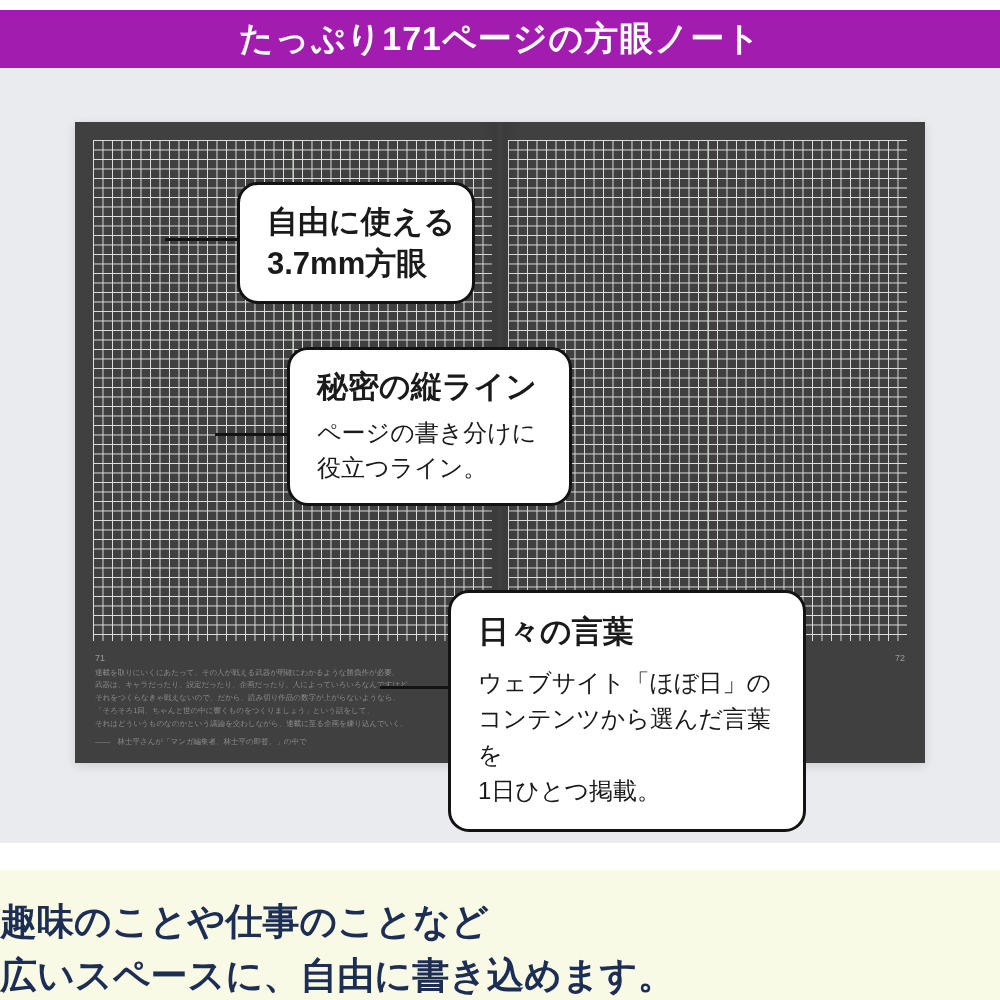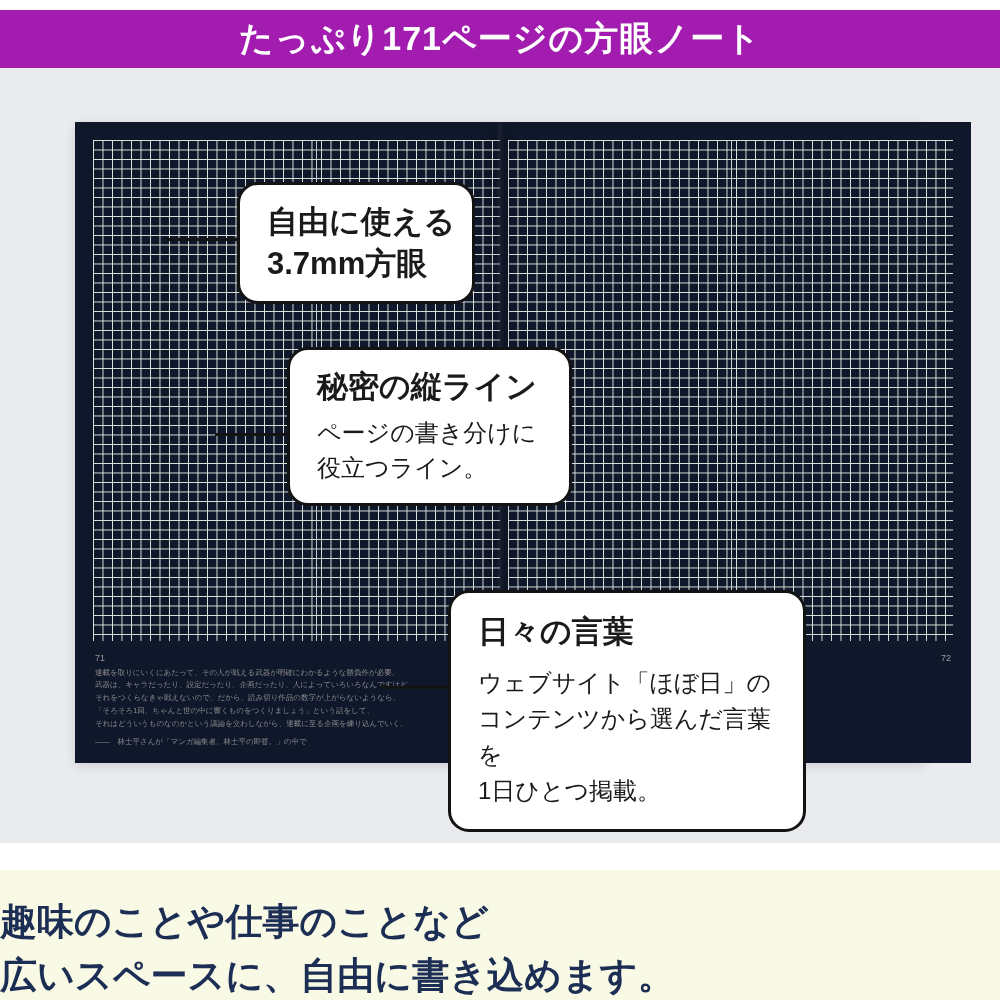--- a/index.html
+++ b/index.html
@@ -37,21 +37,21 @@
   }
 
   
   .notebook {
     position: absolute;
     left: 75px; top: 54px;
     width: 850px; height: 641px;
     background: #fcfcfa;
     box-shadow: 0 3px 10px rgba(0,0,0,0.12);
   }
-  .nb-page { position: absolute; top: 0; bottom: 0; width: 50%; background: #0f172a; padding-left: 46px; }
+  .nb-page { position: absolute; top: 0; bottom: 0; width: 50%; background: #404040; }
   .nb-page.left  { left: 0; }
   .nb-page.right { left: 50%; }
   .grid-area {
     position: absolute;
     top: 18px; bottom: 122px;
     background-image:
       linear-gradient(to right,  #dde3dc 1px, transparent 1px),
       linear-gradient(to bottom, #dde3dc 1px, transparent 1px);
     background-size: 9.5px 9.5px;
   }

